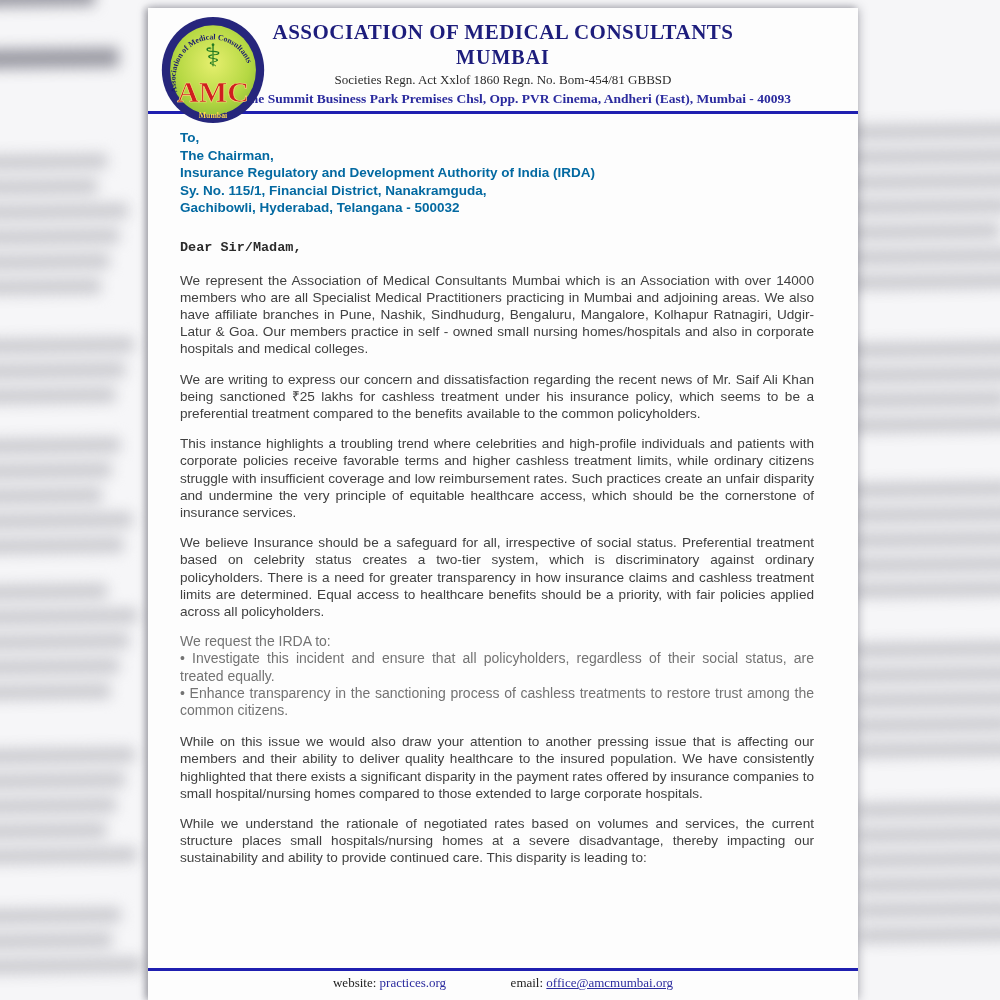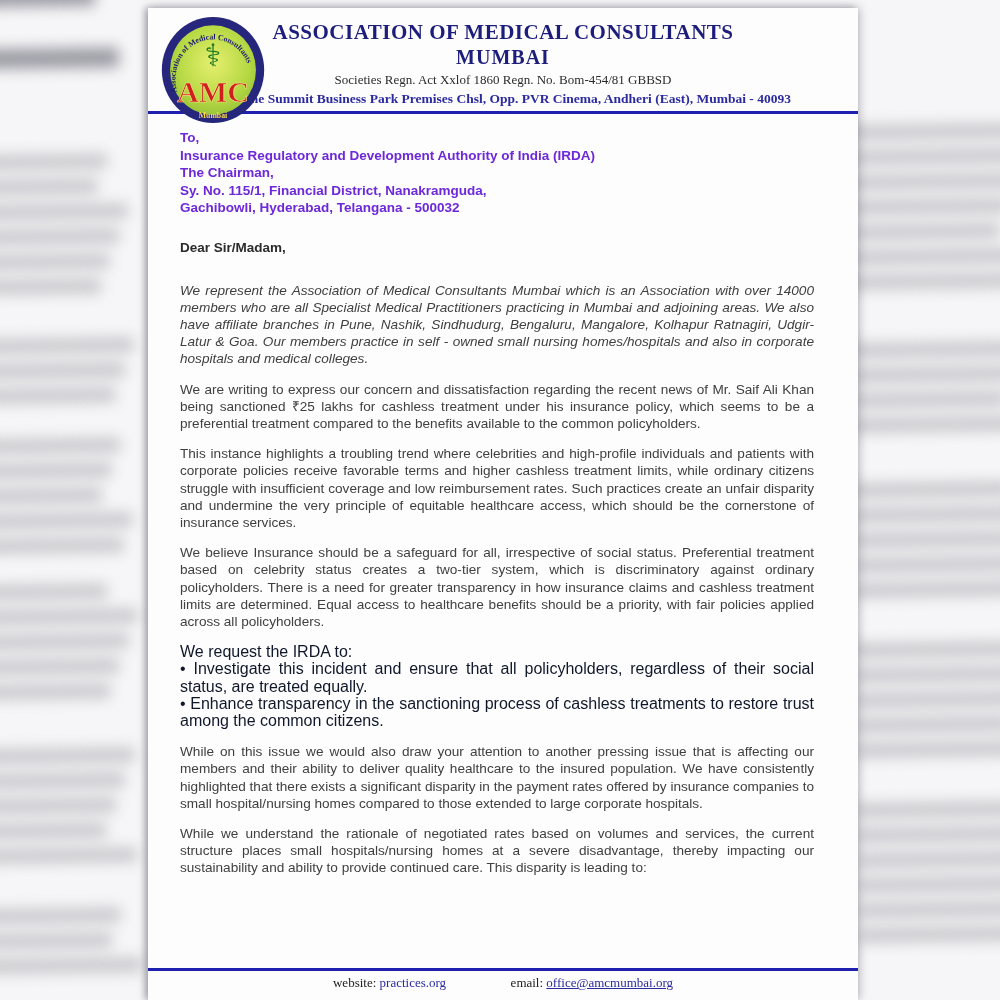--- a/index.html
+++ b/index.html
@@ -68,34 +68,34 @@
     font-family: "DejaVu Sans", sans-serif;
   }
   .header-rule { margin-top: 4px; height: 3px; background: #1f1fb0; }
 
   
   .date-line {
     margin: 24px 44px 0 0; text-align: right;
     font-weight: bold; font-size: 13.5px; color: #2b2b2b; line-height: 17px;
   }
   .recipient { margin: 15px 44px 0 32px; }
-  .recipient div { font-weight: bold; font-size: 13.5px; color: #6d28d9; line-height: 17.5px; }
+  .recipient div { font-weight: bold; font-size: 13.5px; color: #0369a1; line-height: 17.5px; }
   .salutation {
     margin: 22px 44px 0 32px;
-    font-weight: bold; font-size: 13.5px; color: #2b2b2b; line-height: 17px;
+    font-weight: bold; font-size: 13.5px; color: #2b2b2b; line-height: 17px; font-family: Liberation Mono, monospace;
   }
   .para {
     margin: 0 44px 13px 32px;
     font-size: 13.6px; line-height: 17.2px; color: #404040;
     text-align: justify;
   }
-  .para.first { margin-top: 26px; font-style: italic; }
+  .para.first { margin-top: 16px; }
   .request-block { margin: 0 44px 14px 32px; }
   .request-block p {
-    font-size: 16px; line-height: 17.2px; color: #0f172a;
+    font-size: 14px; line-height: 17.2px; color: #737373;
     text-align: justify; margin: 0;
   }
 
   
   .footer { position: absolute; left: 0; right: 0; bottom: 0; }
   .footer-rule { height: 3px; background: #1f1fb0; }
   .footer-text {
     padding: 4px 0 9px;
     text-align: center; font-family: "Liberation Serif", serif;
     font-size: 13px; color: #1c1c1c;
@@ -218,22 +218,22 @@
     <div class="org-name">ASSOCIATION OF MEDICAL CONSULTANTS</div>
     <div class="org-city">MUMBAI</div>
     <div class="societies-line">Societies Regn. Act Xxlof 1860 Regn. No. Bom-454/81 GBBSD</div>
     <div class="address-line">302, The Summit Business Park Premises Chsl, Opp. PVR Cinema, Andheri (East), Mumbai - 40093</div>
     <div class="header-rule"></div>
   </div>
 
 
   <div class="recipient">
     <div>To,</div>
+    <div>The Chairman,</div>
     <div>Insurance Regulatory and Development Authority of India (IRDA)</div>
-    <div>The Chairman,</div>
     <div>Sy. No. 115/1, Financial District, Nanakramguda,</div>
     <div>Gachibowli, Hyderabad, Telangana - 500032</div>
   </div>
 
   <div class="salutation">Dear Sir/Madam,</div>
 
   <p class="para first">We represent the Association of Medical Consultants Mumbai which is an Association with over 14000 members who are all Specialist Medical Practitioners practicing in Mumbai and adjoining areas. We also have affiliate branches in Pune, Nashik, Sindhudurg, Bengaluru, Mangalore, Kolhapur Ratnagiri, Udgir-Latur &amp; Goa. Our members practice in self - owned small nursing homes/hospitals and also in corporate hospitals and medical colleges.</p>
   <p class="para">We are writing to express our concern and dissatisfaction regarding the recent news of Mr. Saif Ali Khan being sanctioned ₹25 lakhs for cashless treatment under his insurance policy, which seems to be a preferential treatment compared to the benefits available to the common policyholders.</p>
   <p class="para">This instance highlights a troubling trend where celebrities and high-profile individuals and patients with corporate policies receive favorable terms and higher cashless treatment limits, while ordinary citizens struggle with insufficient coverage and low reimbursement rates. Such practices create an unfair disparity and undermine the very principle of equitable healthcare access, which should be the cornerstone of insurance services.</p>
   <p class="para">We believe Insurance should be a safeguard for all, irrespective of social status. Preferential treatment based on celebrity status creates a two-tier system, which is discriminatory against ordinary policyholders. There is a need for greater transparency in how insurance claims and cashless treatment limits are determined. Equal access to healthcare benefits should be a priority, with fair policies applied across all policyholders.</p>

